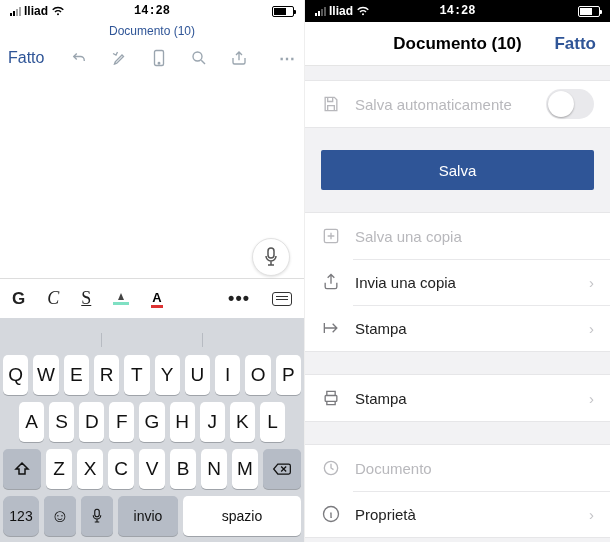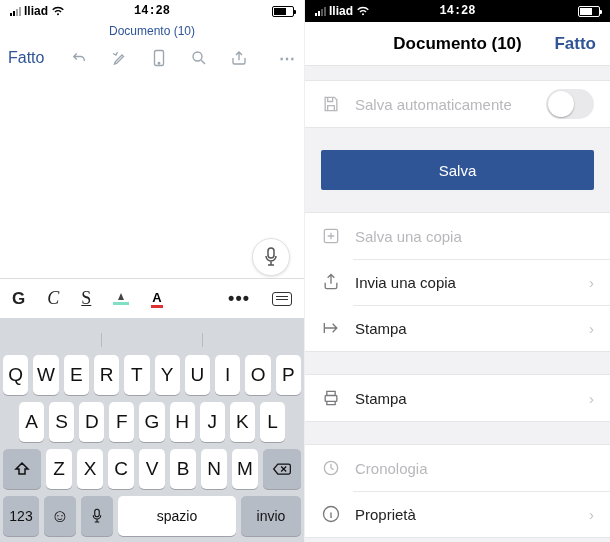--- a/index.html
+++ b/index.html
@@ -46,21 +46,21 @@
   .keyboard { background: #d5d8dd; padding: 4px 3px 6px; }
   .sugbar{height:26px;display:flex;align-items:center;justify-content:center;position:relative;}
   .sugbar .d{position:absolute;top:11px;width:1px;height:14px;background:#b7bbc2;}
   .sugbar .d.l{left:33%;} .sugbar .d.r{right:33%;}
   .krow { display: flex; gap: 5px; margin-top: 7px; justify-content: center; }
   .key { flex: 1; height: 40px; background: #fff; border-radius: 5px; display: flex; align-items: center; justify-content: center; font-size: 19px; color: #111; box-shadow: 0 1px 0 #9fa3a9;}
   .krow.mid { padding: 0 16px; }
   .key.mod { background: #b6bcc6; font-size: 14px; }
   .key.shift, .key.bksp { flex: 0 0 38px; font-size:16px;}
   .krow.bot .key { font-size: 14px; }
-  .krow.bot .k123{flex:0 0 36px;font-size:14px;}
+  .krow.bot .k123{flex:0 0 36px;font-size:14px;border-radius:7px;}
   .krow.bot .emoji{flex:0 0 32px;font-size:18px;}
   .krow.bot .micb{flex:0 0 32px;}
   .krow.bot .space{flex:1;background:#fff;}
   .krow.bot .enter{flex:0 0 60px;}
 
   
   .menu-header { height: 44px; display: flex; align-items: center; justify-content: center; position: relative; border-bottom: 1px solid #e5e5e5; font-size: 17px; font-weight: 700; }
   .menu-header .fine { position: absolute; right: 14px; color: #2f5597; font-weight: 600; }
   .menu-body { background: #f2f2f4; flex: 1; overflow: hidden; }
   .group { background: #fff; margin-top: 22px; border-top: 1px solid #e6e6e8; border-bottom: 1px solid #e6e6e8; }
@@ -215,22 +215,22 @@
     </div>
     <div class="krow bot">
       <div class="key mod k123">123</div>
       <div class="key mod emoji">☺</div>
       <div class="key mod micb">
           <svg width="12" height="16" viewBox="0 0 16 20" fill="none" stroke="#111" stroke-width="1.5">
             <rect x="5" y="1" width="6" height="10" rx="3"></rect>
             <path d="M3 9a5 5 0 0010 0M8 14v4M5 18h6"></path>
           </svg>
         </div>
+      <div class="key mod enter">invio</div>
       <div class="key space">spazio</div>
-      <div class="key mod enter">invio</div>
     </div>
   </div>
 </div>
 
 <div class="phone">
   <div class="statusbar black-bg">
     <div class="sb-left">
       <span class="signal">
           <span></span>
           <span></span>
@@ -319,21 +319,21 @@
     </div>
 
     <div class="group">
       <div class="row disabled">
         <span class="ico">
             <svg width="20" height="20" viewBox="0 0 24 24" fill="none" stroke="currentColor" stroke-width="1.6">
               <circle cx="12" cy="12" r="8"></circle>
               <path d="M12 7v5l3 2"></path>
             </svg>
           </span>
-        <span>Cronologia</span>
+        <span>Documento</span>
       </div>
       <div class="row">
         <span class="ico">
             <svg width="20" height="20" viewBox="0 0 24 24" fill="none" stroke="#7a7a7e" stroke-width="1.6">
               <circle cx="12" cy="12" r="9"></circle>
               <path d="M12 8h.01M11 11h1v5h1"></path>
             </svg>
           </span>
         <span>Proprietà</span>
         <span class="chev">›</span>

